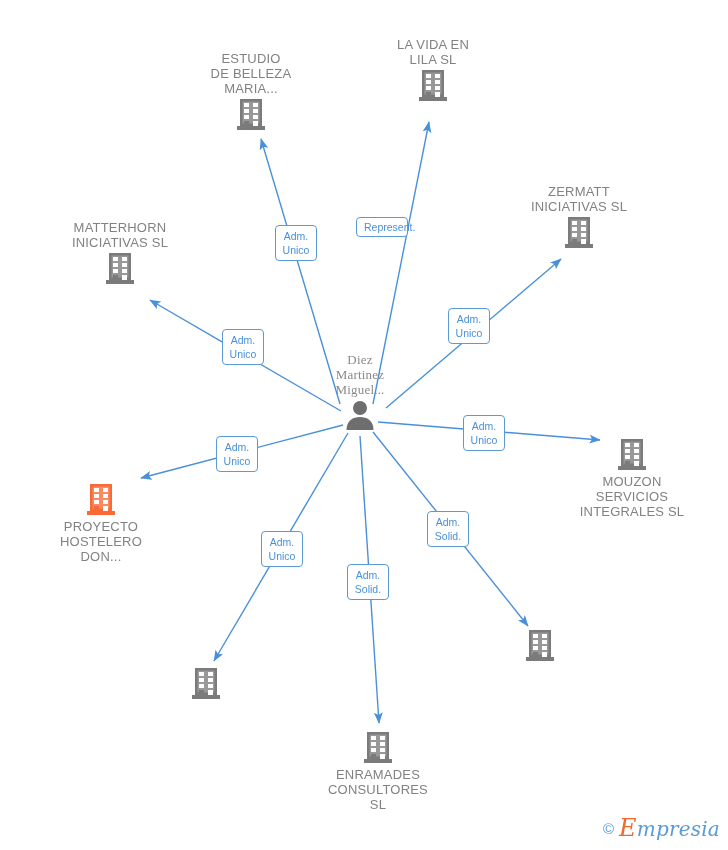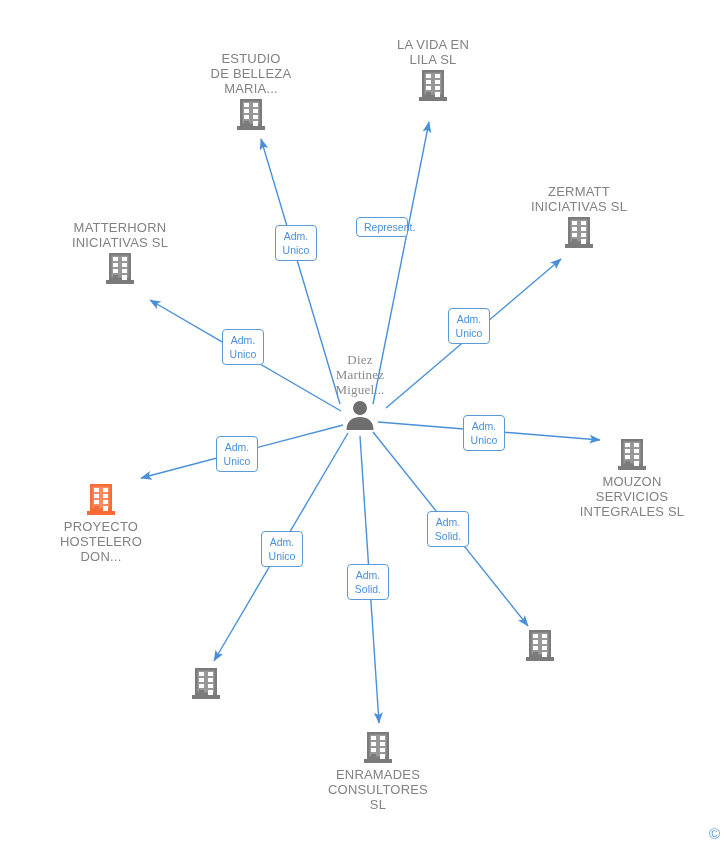--- a/index.html
+++ b/index.html
@@ -267,15 +267,16 @@
       <div class="chip" style="width: 42px; left: 261px; top: 531px;">Adm.
 Unico</div>
       <div class="chip" style="width: 42px; left: 347px; top: 564px;">Adm.
 Solid.</div>
       <div class="chip" style="width: 42px; left: 427px; top: 511px;">Adm.
 Solid.</div>
     </div>
 
   <div class="watermark">
     <span class="cmark">©</span>
+    <span class="wname"><span class="cap">E</span><span>mpresia</span></span>
   </div>
 
 </div>
 
 </body></html>

